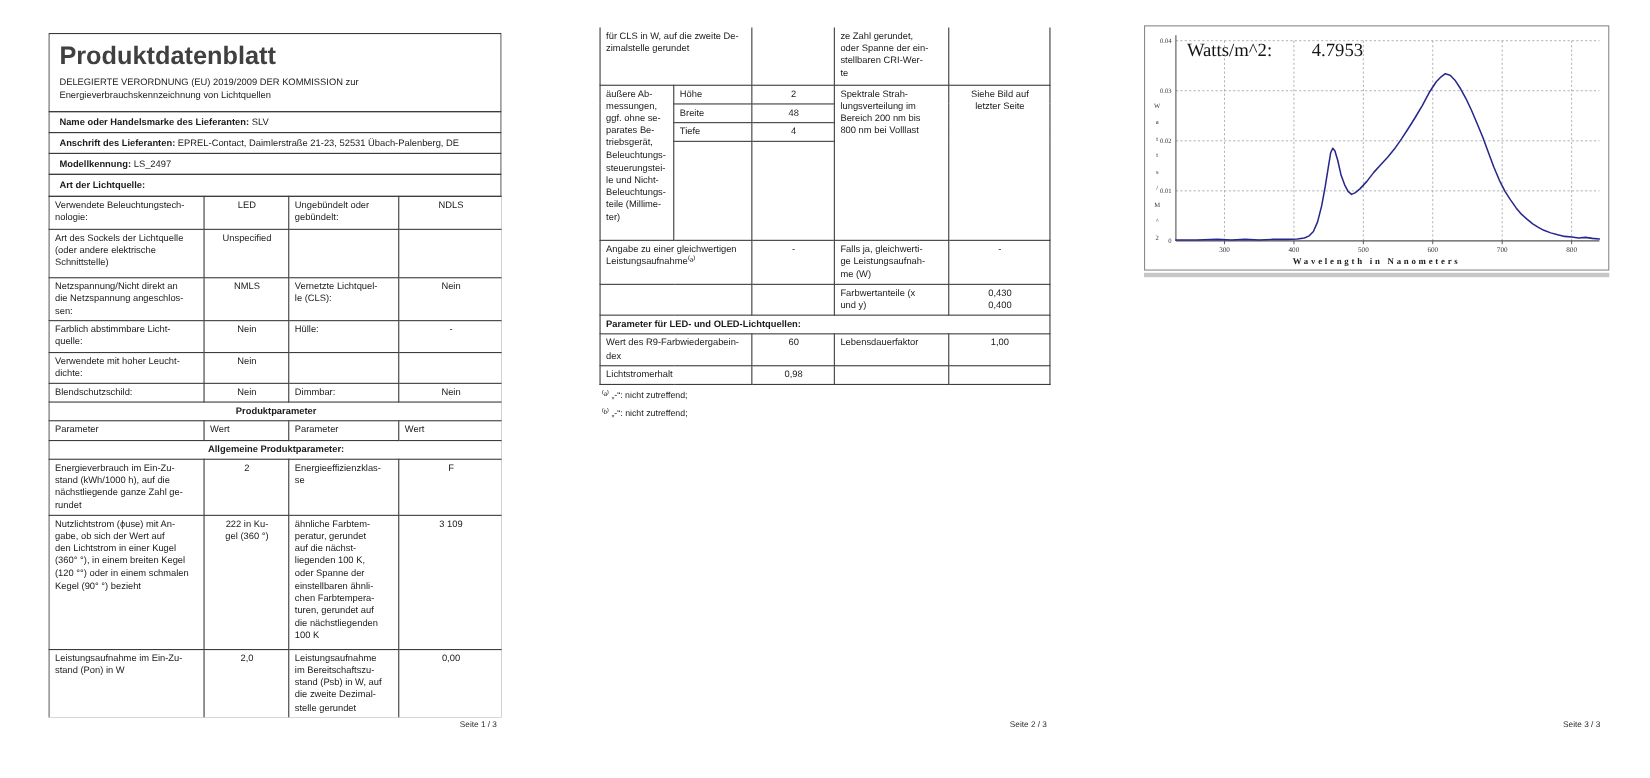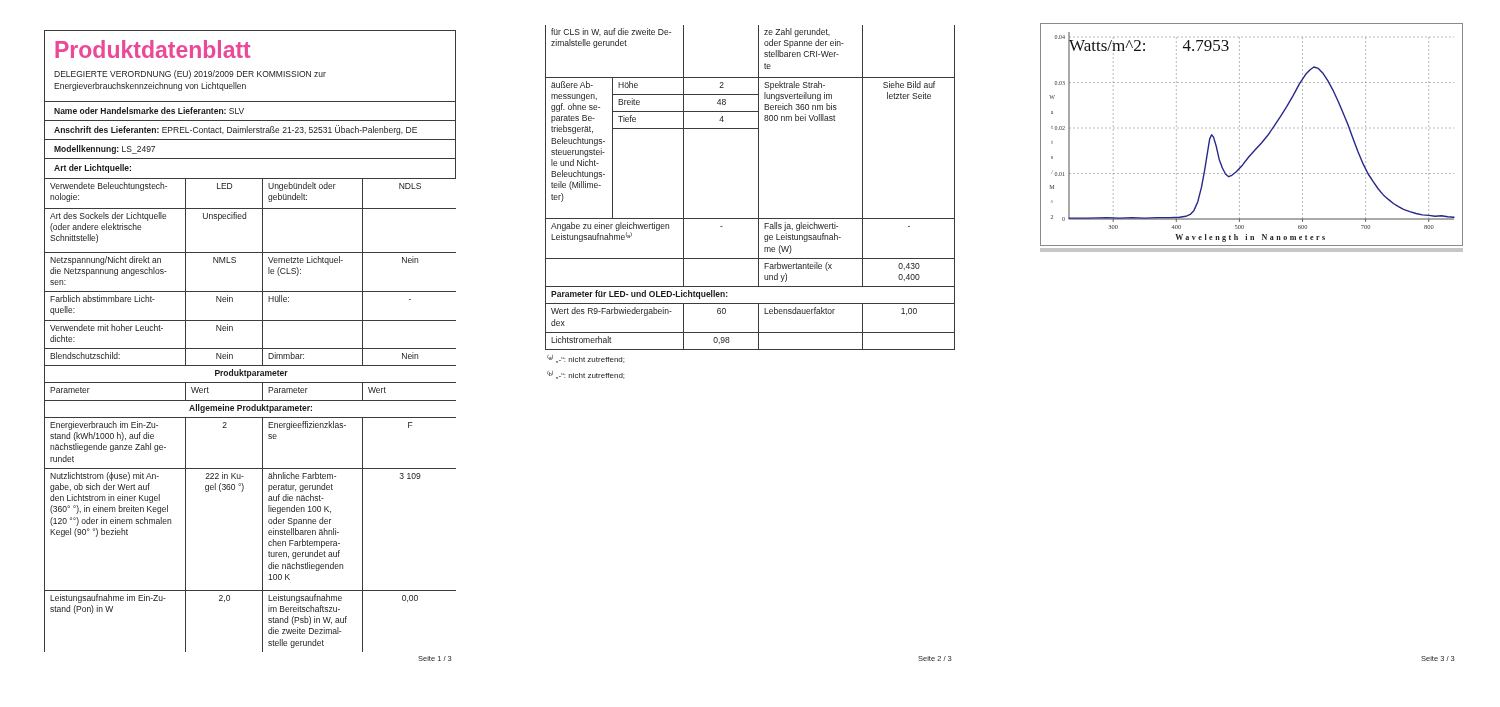--- a/index.html
+++ b/index.html
@@ -7,21 +7,21 @@
           font-family:"Liberation Sans",sans-serif;color:#1a1a1a;overflow:hidden;}
 
   
   .pre{white-space:pre-line;}
   .b{font-weight:bold;}
   .ctr{text-align:center;}
 
   
   .page1{position:absolute;left:44px;top:30px;width:412px;height:622px;overflow:hidden;}
   .titlebox{border:1px solid #3c3c3c;padding:7px 9px 8px 9px;box-sizing:border-box;}
-  .doc-title{color:#ec4899;font-size:23px;font-weight:bold;margin:0 0 6px 0;line-height:1.05;}
+  .doc-title{color:#404040;font-size:23px;font-weight:bold;margin:0 0 6px 0;line-height:1.05;}
   .sub{font-size:8.5px;line-height:1.45;color:#1c1c1c;}
   .inforow{border:1px solid #3c3c3c;margin-top:-1px;padding:4px 9px;font-size:8.5px;box-sizing:border-box;line-height:1.2;}
   table.dt{border-collapse:collapse;width:412px;margin-top:-1px;table-layout:fixed;}
   table.dt td{border:1px solid #3c3c3c;font-size:8.5px;padding:2px 4px 3px 5px;vertical-align:top;line-height:1.32;box-sizing:border-box;}
   table.dt td.v{text-align:center;}
 
   
   .page2{position:absolute;left:545px;top:25px;width:409px;}
   table.dt2{border-collapse:collapse;width:409px;table-layout:fixed;}
   table.dt2 td{border:1px solid #3c3c3c;font-size:8.5px;padding:2px 4px 3px 5px;vertical-align:top;line-height:1.32;box-sizing:border-box;}
@@ -29,21 +29,21 @@
   table.dt2 td.v{text-align:center;}
   .fnote{font-size:8px;margin-top:4px;padding-left:2px;line-height:1.5;}
 
   
   .pfoot{position:absolute;top:654px;font-size:7.5px;color:#2a2a2a;}
   .pfoot1{left:418px;} .pfoot2{left:918px;} .pfoot3{left:1421px;text-align:center;}
 
   
   .chartbox{position:absolute;left:1040px;top:23px;width:421px;height:221px;border:1px solid #8a8a8a;background:#fff;}
   .chartbox svg{position:absolute;left:0;top:0;}
-  .chart-title{position:absolute;left:28px;top:12px;font-family:"Liberation Serif",serif;font-size:17px;color:#141414;}
+  .chart-title{position:absolute;left:38px;top:12px;font-family:"Liberation Serif",serif;font-size:17px;color:#141414;}
   .chart-title .val{margin-left:36px;}
   .chart-xlabel{position:absolute;bottom:3px;left:0;width:100%;text-align:center;
                 font-family:"Liberation Serif",serif;font-size:8px;letter-spacing:2.5px;color:#222;font-weight:bold;}
   .chart-ylabel{position:absolute;left:7px;top:66px;font-family:"Liberation Serif",serif;
                 font-size:6px;line-height:15px;color:#333;text-align:center;width:8px;}
   .chart-shadow{position:absolute;left:1040px;top:248px;width:423px;height:4px;background:#c6c6c6;}
 </style>
 </head>
 <body>
 
@@ -212,21 +212,21 @@
 Beleuchtungs-
 steuerungstei-
 le und Nicht-
 Beleuchtungs-
 teile (Millime-
 ter)</td>
         <td>Höhe</td>
         <td class="v">2</td>
         <td rowspan="4" class="pre">Spektrale Strah-
 lungsverteilung im
-Bereich 360 nm bis
+Bereich 200 nm bis
 800 nm bei Volllast</td>
         <td rowspan="4" class="v pre">Siehe Bild auf
 letzter Seite</td>
       </tr>
       <tr style="height:15px">
         <td>Breite</td>
         <td class="v">48</td>
       </tr>
       <tr style="height:15px">
         <td>Tiefe</td>

